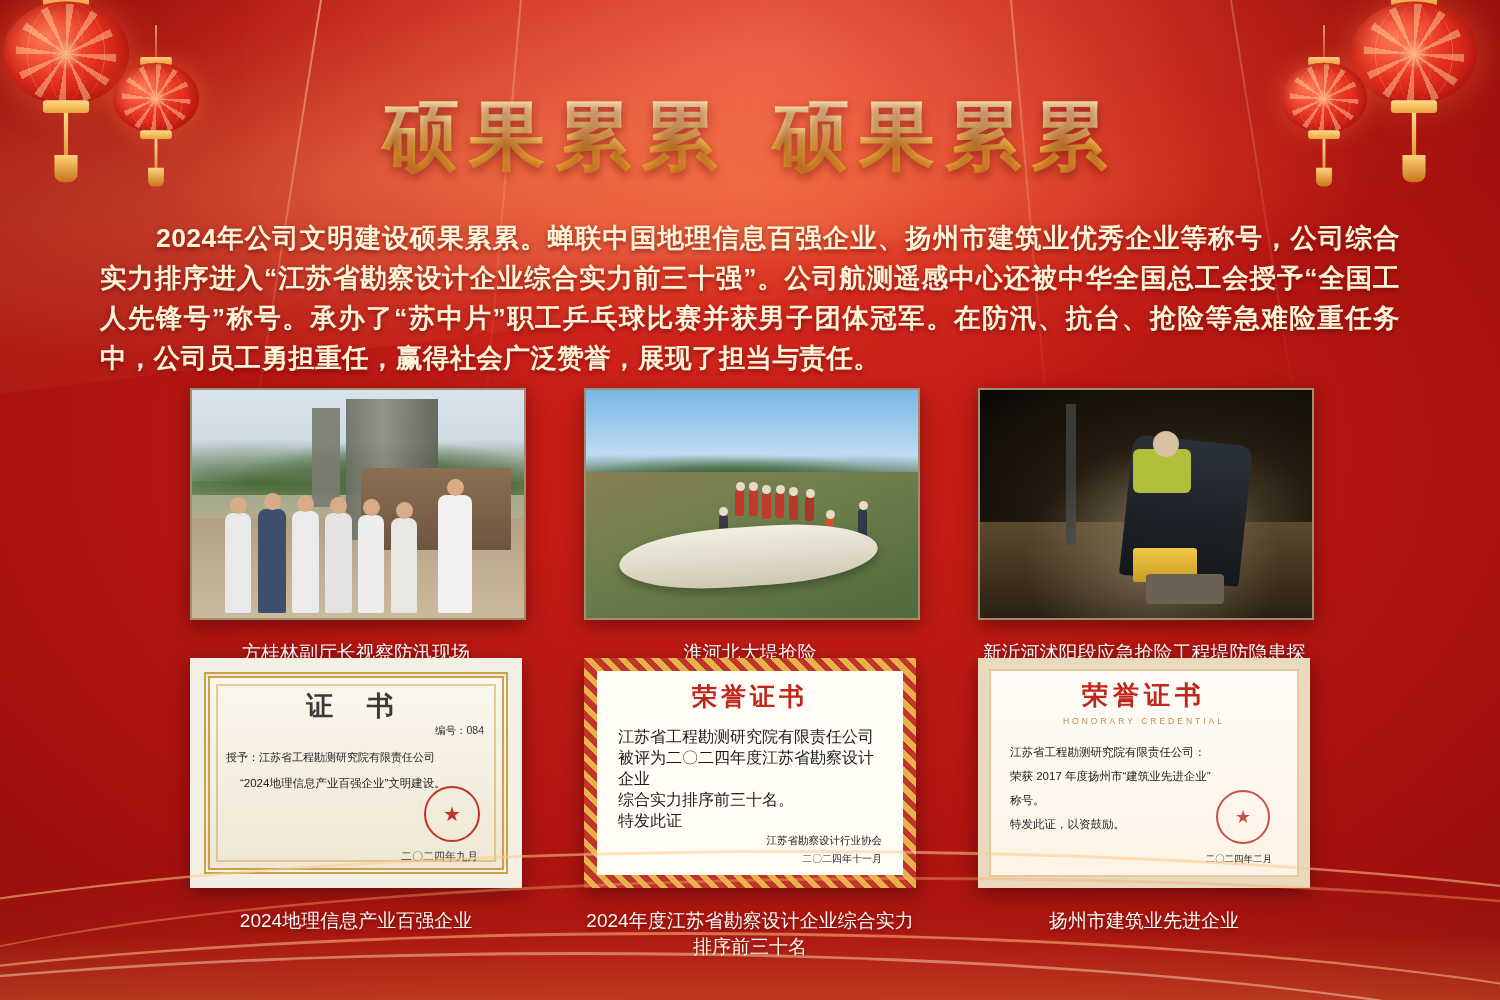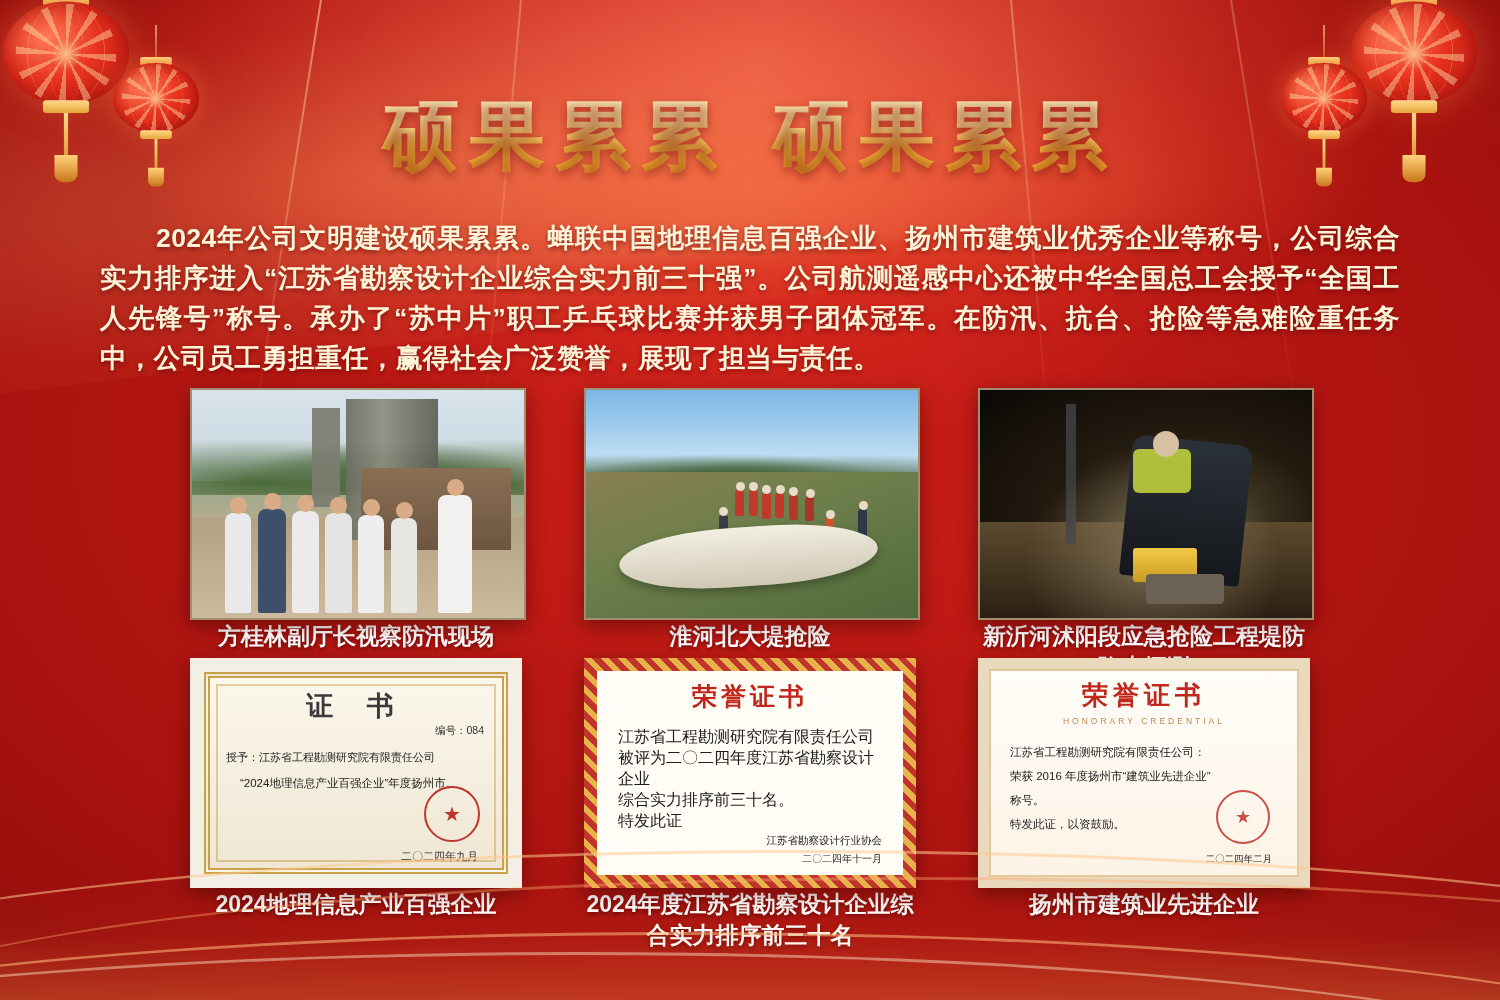--- a/index.html
+++ b/index.html
@@ -184,25 +184,25 @@
   .photo-item { width: 332px; }
   .photo-frame {
     width: 332px; height: 228px;
     border: 2px solid rgba(255,225,170,0.55);
     box-shadow: 0 6px 18px rgba(40,0,0,0.45);
     overflow: hidden;
     position: relative;
     background: #2b2b2b;
   }
   .caption {
-    margin-top: 1px;
+    margin-top: 20px;
     text-align: center;
     color: #ffffff;
-    font-size: 23px;
-    font-weight: bold;
+    font-size: 19px;
+    font-weight: normal;
     text-shadow: 0 2px 4px rgba(70,0,0,0.7);
   }
 
   
   .cert-row {
     position: absolute;
     top: 658px; left: 190px; width: 1120px;
     display: flex;
     justify-content: space-between;
     gap: 32px;
@@ -420,21 +420,21 @@
 
     <div class="cert-item">
       <div class="cert-frame">
         <div class="c1">
           <div class="inner">
               <div class="orn"></div>
             </div>
           <div class="t">证 书</div>
           <div class="num"><span>编号：</span><span>084</span></div>
           <div class="l1">授予：江苏省工程勘测研究院有限责任公司</div>
-          <div class="l2">“2024地理信息产业百强企业”年度扬州市。</div>
+          <div class="l2">“2024地理信息产业百强企业”文明建设。</div>
           <div class="seal"></div>
           <div class="date">二〇二四年九月</div>
         </div>
       </div>
       <div class="caption">2024地理信息产业百强企业</div>
     </div>
 
     <div class="cert-item">
       <div class="cert-frame">
         <div class="c2">
@@ -453,21 +453,21 @@
     </div>
 
     <div class="cert-item">
       <div class="cert-frame">
         <div class="c3">
           <div class="border"></div>
             <div class="inner"></div>
           <div class="t">荣誉证书</div>
           <div class="sub">HONORARY CREDENTIAL</div>
           <div class="body" style="white-space:pre-line;">江苏省工程勘测研究院有限责任公司：
-荣获 2016 年度扬州市“建筑业先进企业”
+荣获 2017 年度扬州市“建筑业先进企业”
 称号。
 特发此证，以资鼓励。</div>
           <div class="seal"></div>
           <div class="date">二〇二四年二月</div>
         </div>
       </div>
       <div class="caption">扬州市建筑业先进企业</div>
     </div>
 
   </div>

